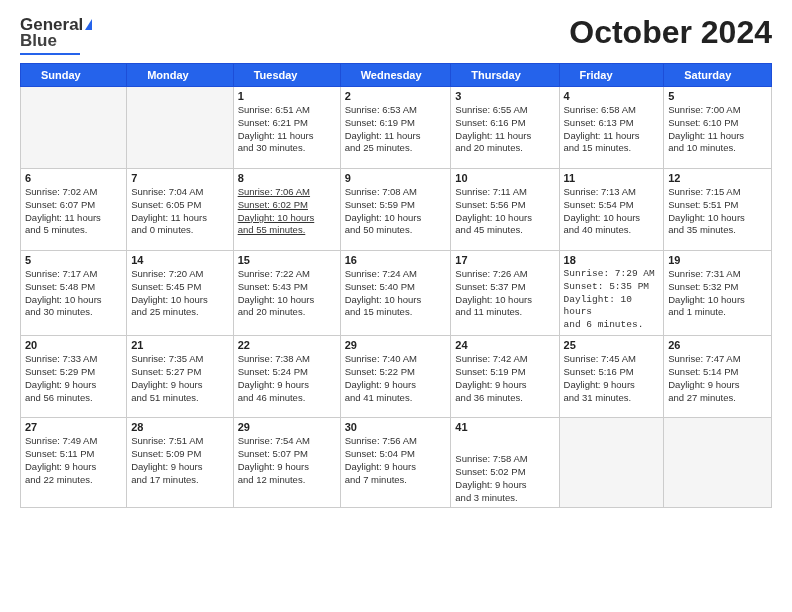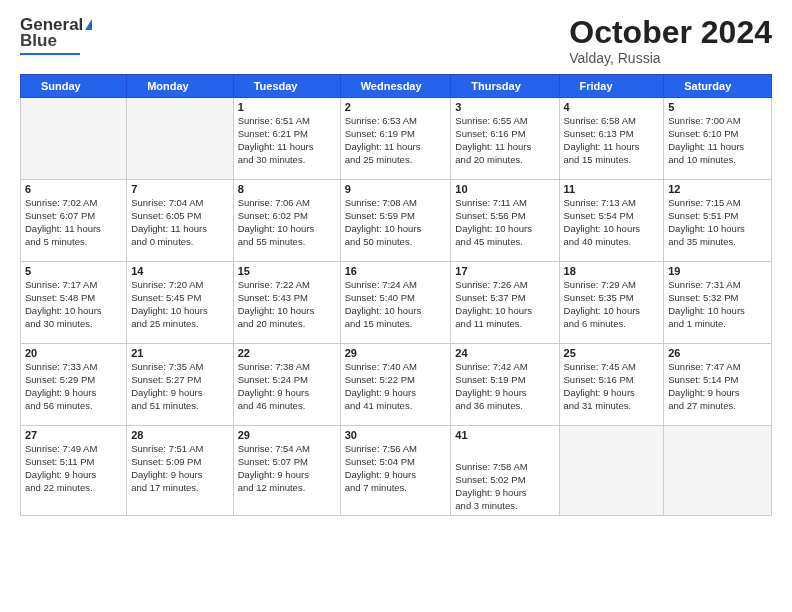--- a/index.html
+++ b/index.html
@@ -94,21 +94,20 @@
     <div class="logo">
       <div style="display:flex;align-items:center;gap:2px;">
         <span style="font-size:17px;font-weight:bold;color:#333;">General</span>
         <span style="display:inline-block;width:0;height:0;border-left:7px solid transparent;border-bottom:11px solid #2563eb;margin-bottom:2px;"></span>
       </div>
       <div style="font-size:17px;font-weight:bold;color:#404040;margin-top:-4px;">Blue</div>
       <div class="logo-line"></div>
     </div>
     <div class="title-block">
       <div class="month-title">October 2024</div>
-      <div class="location">Valday, Russia</div>
     </div>
   </div>
 
   <table class="calendar">
     <thead>
       <tr>
       <th>Sunday</th>
           <th>Monday</th>
           <th>Tuesday</th>
           <th>Wednesday</th>
@@ -167,21 +166,21 @@
           </td>
           <td>
             <div class="day-num">7</div>
             <div class="day-info" style="white-space: pre-line;">Sunrise: 7:04 AM
 Sunset: 6:05 PM
 Daylight: 11 hours
 and 0 minutes.</div>
           </td>
           <td>
             <div class="day-num">8</div>
-            <div class="day-info" style="white-space: pre-line;">Sunrise: 7:06 AM
+            <div class="day-info" style="white-space: pre-line; text-decoration: underline;">Sunrise: 7:06 AM
 Sunset: 6:02 PM
 Daylight: 10 hours
 and 55 minutes.</div>
           </td>
           <td>
             <div class="day-num">9</div>
             <div class="day-info" style="white-space: pre-line;">Sunrise: 7:08 AM
 Sunset: 5:59 PM
 Daylight: 10 hours
 and 50 minutes.</div>
@@ -239,21 +238,21 @@
           </td>
           <td>
             <div class="day-num">17</div>
             <div class="day-info" style="white-space: pre-line;">Sunrise: 7:26 AM
 Sunset: 5:37 PM
 Daylight: 10 hours
 and 11 minutes.</div>
           </td>
           <td>
             <div class="day-num">18</div>
-            <div class="day-info" style="white-space: pre-line;">Sunrise: 7:29 AM
+            <div class="day-info" style="white-space: pre-line; font-family: Liberation Mono, monospace;">Sunrise: 7:29 AM
 Sunset: 5:35 PM
 Daylight: 10 hours
 and 6 minutes.</div>
           </td>
           <td>
             <div class="day-num">19</div>
             <div class="day-info" style="white-space: pre-line;">Sunrise: 7:31 AM
 Sunset: 5:32 PM
 Daylight: 10 hours
 and 1 minute.</div>

